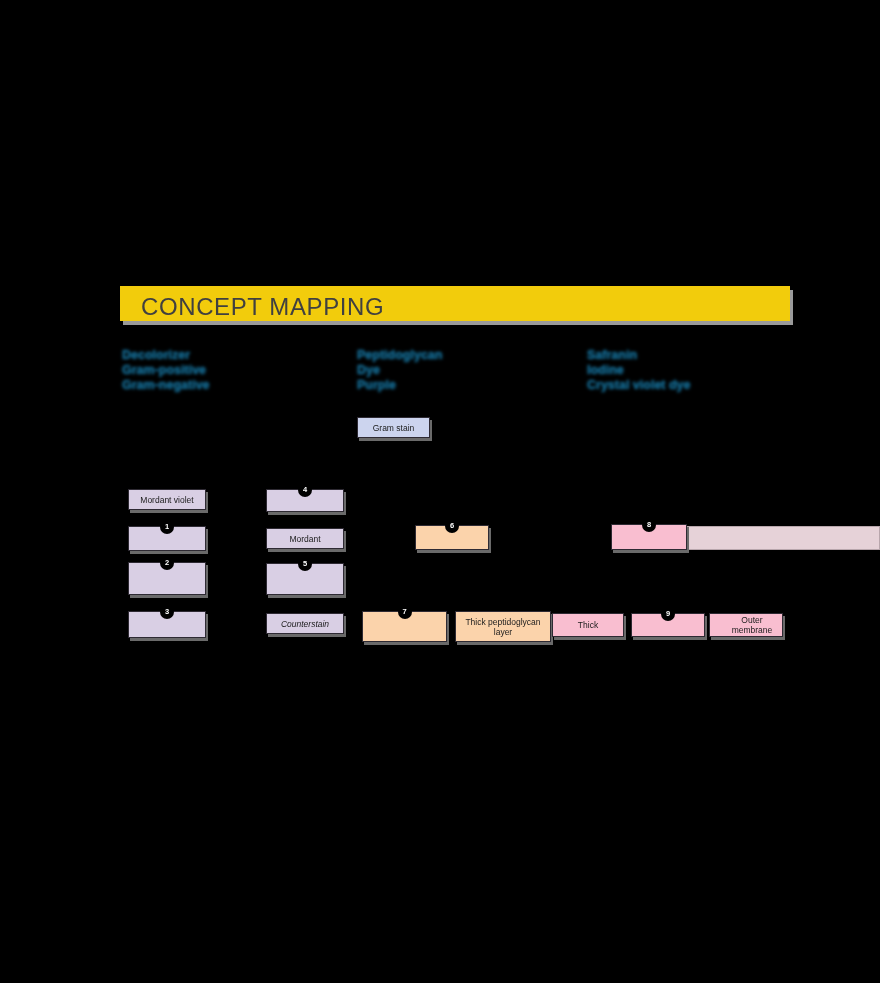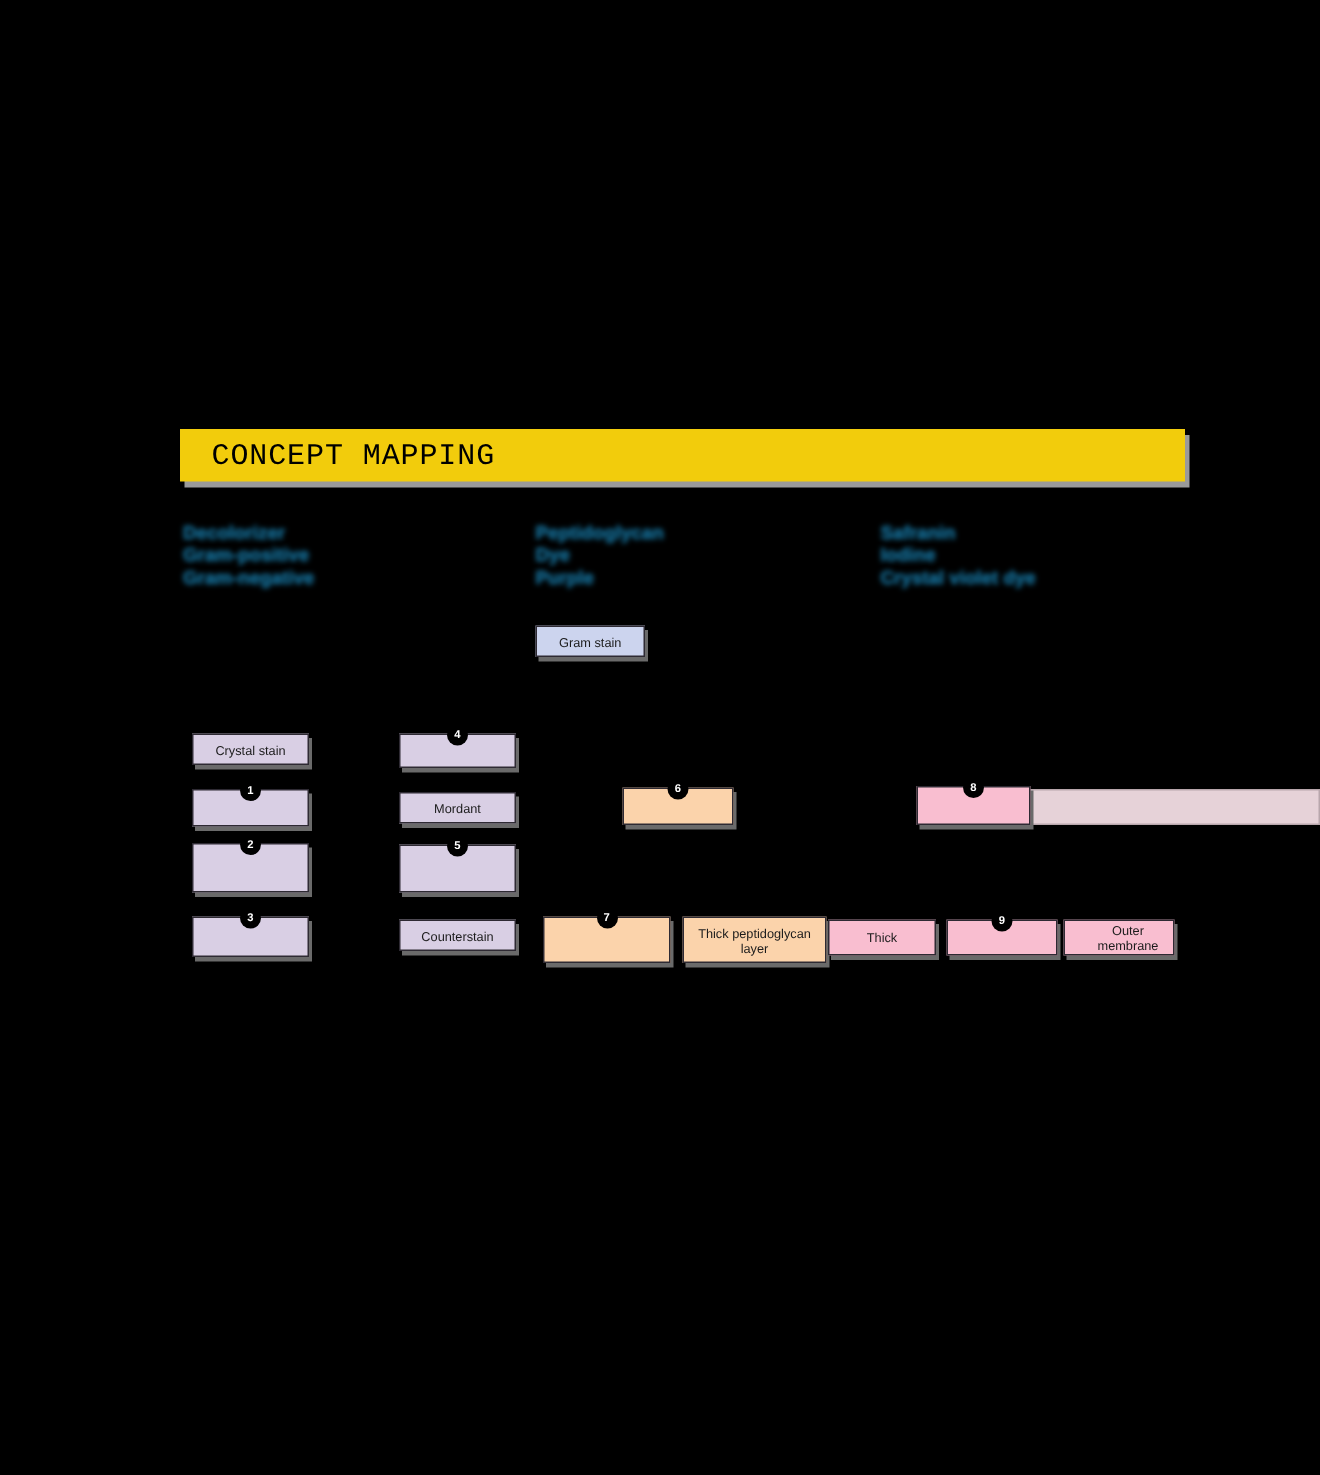--- a/index.html
+++ b/index.html
@@ -23,24 +23,24 @@
     top: 286px;
     width: 670px;
     height: 35px;
     background: #F2CC0C;
     box-shadow: 3px 4px 0 0 #9a9a9a;
   }
   #header-title {
     position: absolute;
     left: 21px;
     top: 7px;
-    font-size: 20px;
+    font-size: 24px;
     letter-spacing: 0.6px;
-    color: #000000;
-    font-family: Liberation Mono, monospace;
+    color: #404040;
+    font-family: Liberation Sans, sans-serif;
     font-weight: 400;
     white-space: nowrap;
   }
 
   
   .wordbank-col {
     position: absolute;
     top: 348px;
   }
   #wordbank-col-1 { left: 122px; width: 230px; }
@@ -121,21 +121,21 @@
   <span class="wordbank-term">Safranin</span>
   <span class="wordbank-term">Iodine</span>
   <span class="wordbank-term">Crystal violet dye</span>
 </div>
 
 <div class="node fill-blue" style="left:357px; top:417px; width:73px; height:21px;">
   <span class="node-label">Gram stain</span>
 </div>
 
 <div class="node fill-purple" style="left:128px; top:489px; width:78px; height:21px;">
-  <span class="node-label">Crystal stain</span>
+  <span class="node-label">Mordant violet</span>
 </div>
 <div class="node fill-purple" style="left:128px; top:526px; width:78px; height:25px;">
   <span class="badge">1</span>
   <span class="node-label"></span>
 </div>
 <div class="node fill-purple" style="left:128px; top:562px; width:78px; height:33px;">
   <span class="badge">2</span>
   <span class="node-label"></span>
 </div>
 <div class="node fill-purple" style="left:128px; top:611px; width:78px; height:27px;">
@@ -147,21 +147,21 @@
   <span class="badge">4</span>
   <span class="node-label"></span>
 </div>
 <div class="node fill-purple" style="left:266px; top:528px; width:78px; height:21px;">
   <span class="node-label">Mordant</span>
 </div>
 <div class="node fill-purple" style="left:266px; top:563px; width:78px; height:32px;">
   <span class="badge">5</span>
   <span class="node-label"></span>
 </div>
-<div class="node fill-purple" style="left:266px; top:613px; width:78px; height:21px;">
+<div class="node fill-purple" style="left:266px; top:613px; width:78px; height:21px;font-style:italic;">
   <span class="node-label">Counterstain</span>
 </div>
 
 <div class="node fill-orange" style="left:415px; top:525px; width:74px; height:25px;">
   <span class="badge">6</span>
   <span class="node-label"></span>
 </div>
 <div class="node fill-orange" style="left:362px; top:611px; width:85px; height:31px;">
   <span class="badge">7</span>
   <span class="node-label"></span>

